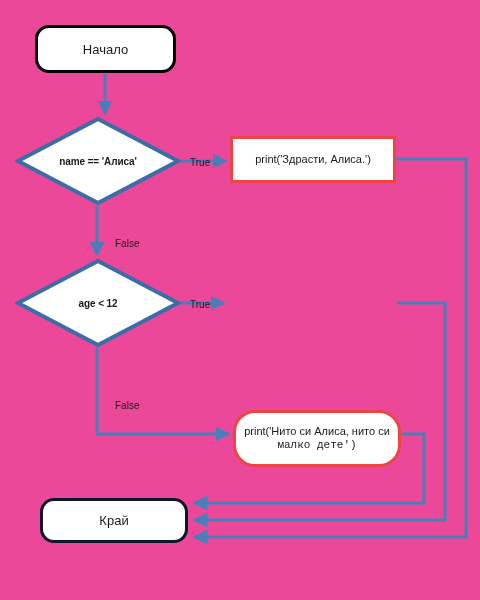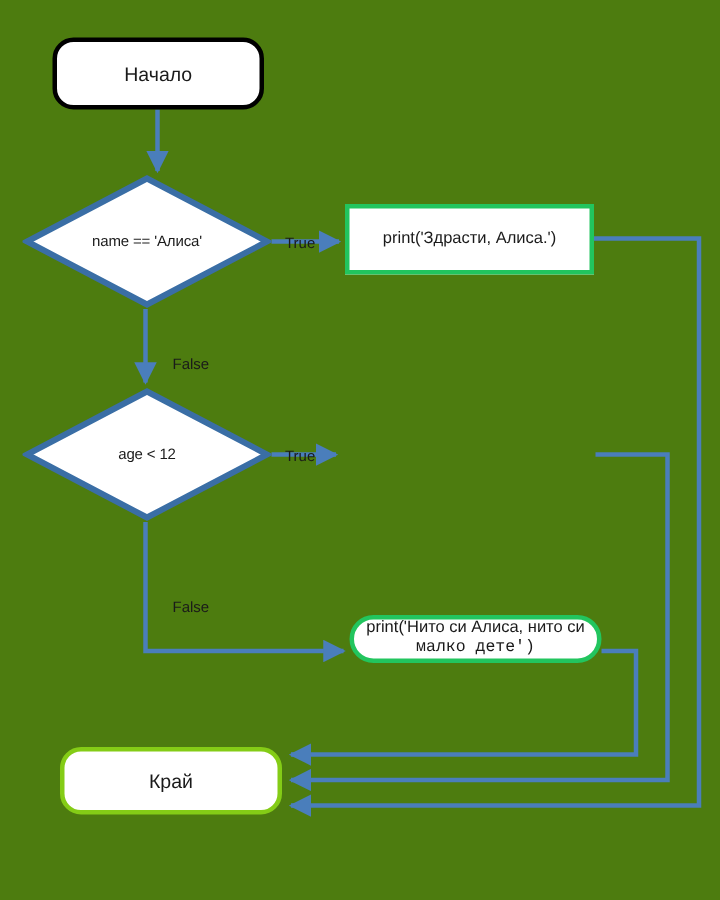--- a/index.html
+++ b/index.html
@@ -10,21 +10,21 @@
   body {
     width: 480px;
     height: 600px;
     font-family: "Liberation Sans", sans-serif;
     overflow: hidden;
   }
   #flowchart-root {
     position: relative;
     width: 480px;
     height: 600px;
-    background: #4d7c0f;
+    background: #ec4899;
   }
   #edge-layer {
     position: absolute;
     left: 0;
     top: 0;
     width: 480px;
     height: 600px;
   }
   .node {
     position: absolute;
@@ -35,38 +35,39 @@
     text-align: center;
     background: #ffffff;
   }
   .terminator-start {
     border: 3px solid #000000;
     border-radius: 14px;
     font-size: 13px;
     color: #1a1a1a;
   }
   .terminator-end {
-    border: 3px solid #84cc16;
+    border: 3px solid #0f172a;
     border-radius: 14px;
     font-size: 13px;
     color: #1a1a1a;
   }
   .process {
-    border: 3px solid #22c55e;
+    border: 3px solid #ef4444;
     font-size: 11px;
     color: #1a1a1a;
     line-height: 1.25;
     padding: 2px 6px;
   }
   .process .line2 {
     display: block;
     font-family: Liberation Mono, monospace;
   }
   .decision-wrap {
     position: absolute;
+    font-weight: bold;
   }
   .decision-wrap svg {
     position: absolute;
     left: 0;
     top: 0;
   }
   .decision-label {
     position: absolute;
     left: 0;
     top: 0;
@@ -132,21 +133,21 @@
       <polygon points="83,3 163,45 83,87 3,45" fill="#ffffff" stroke="#3a6ea5" stroke-width="4"></polygon>
     </svg>
     <div class="decision-label">age &lt; 12</div>
   </div>
 
   <div class="node process" style="left:230px; top:136px; width:166px; height:47px;">
     <span>print('Здрасти, Алиса.')</span>
   </div>
 
 
-  <div class="node process" style="left:233px; top:410px; width:168px; height:32px;border-radius:22px;">
+  <div class="node process" style="left:233px; top:410px; width:168px; height:57px;border-radius:22px;">
     <span>
       <span class="line1">print('Нито си Алиса, нито си</span>
       <span class="line2">малко дете')</span>
     </span>
   </div>
 
   <div class="node terminator-end" style="left:40px; top:498px; width:148px; height:45px;">
     <span>Край</span>
   </div>
 

